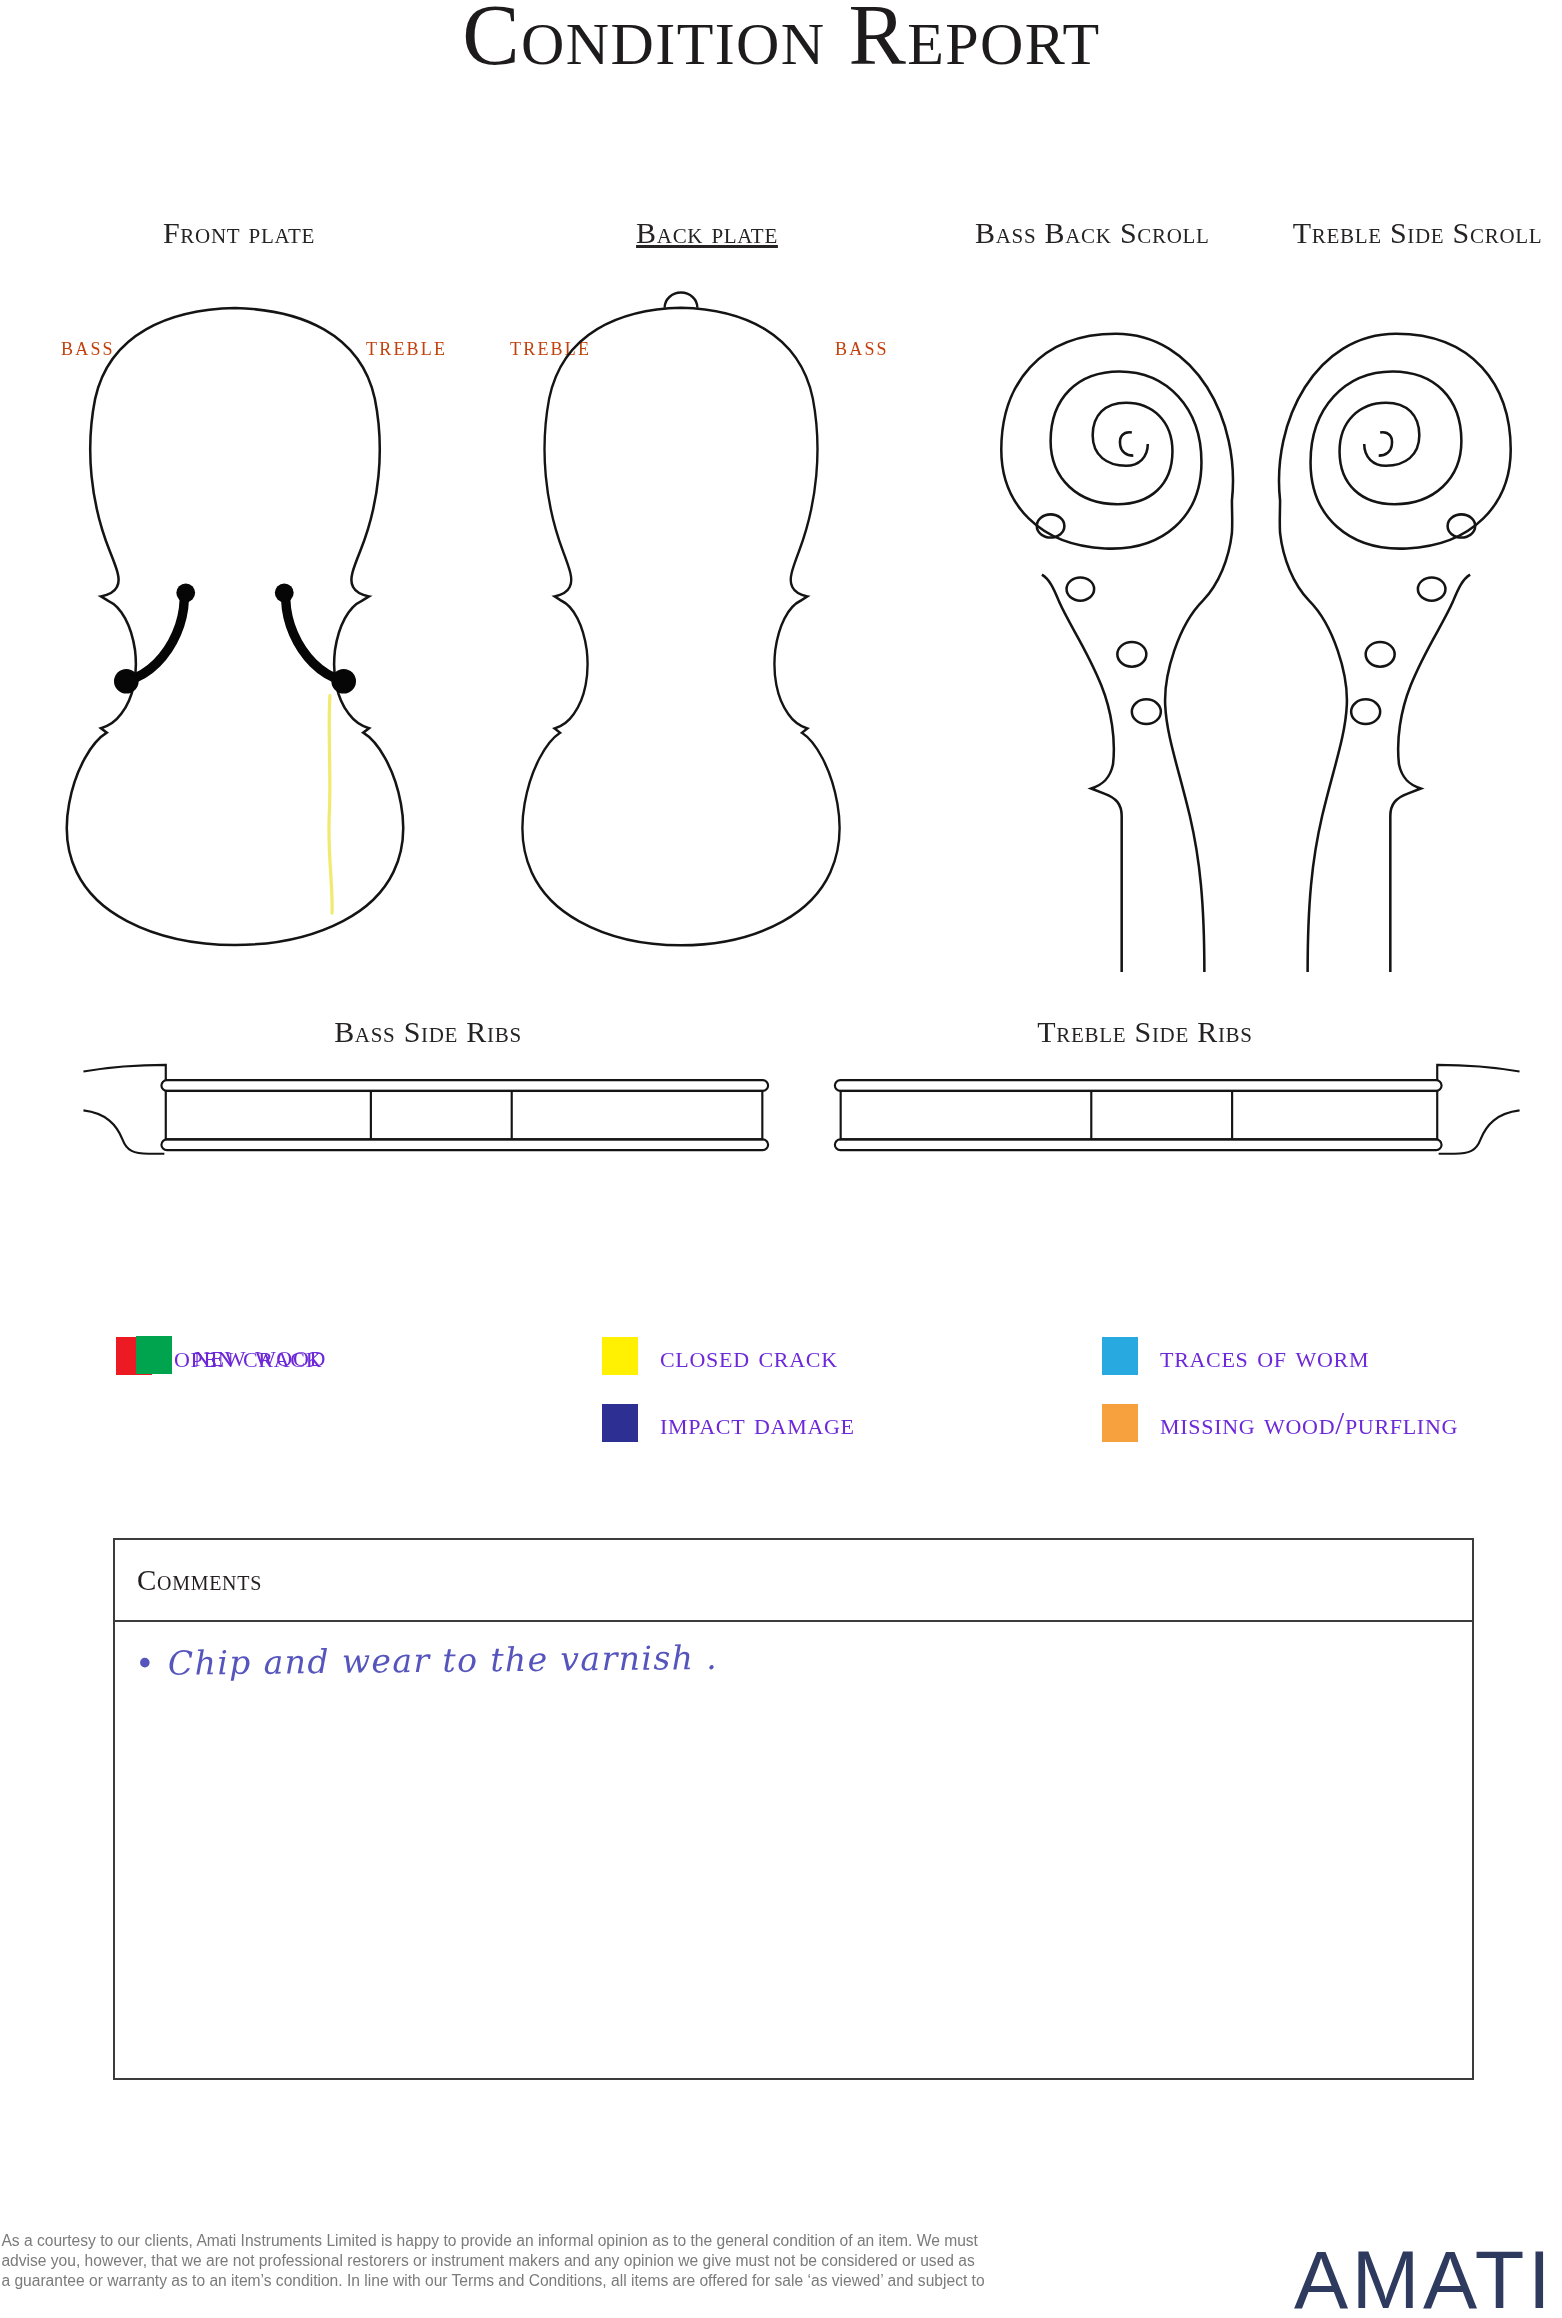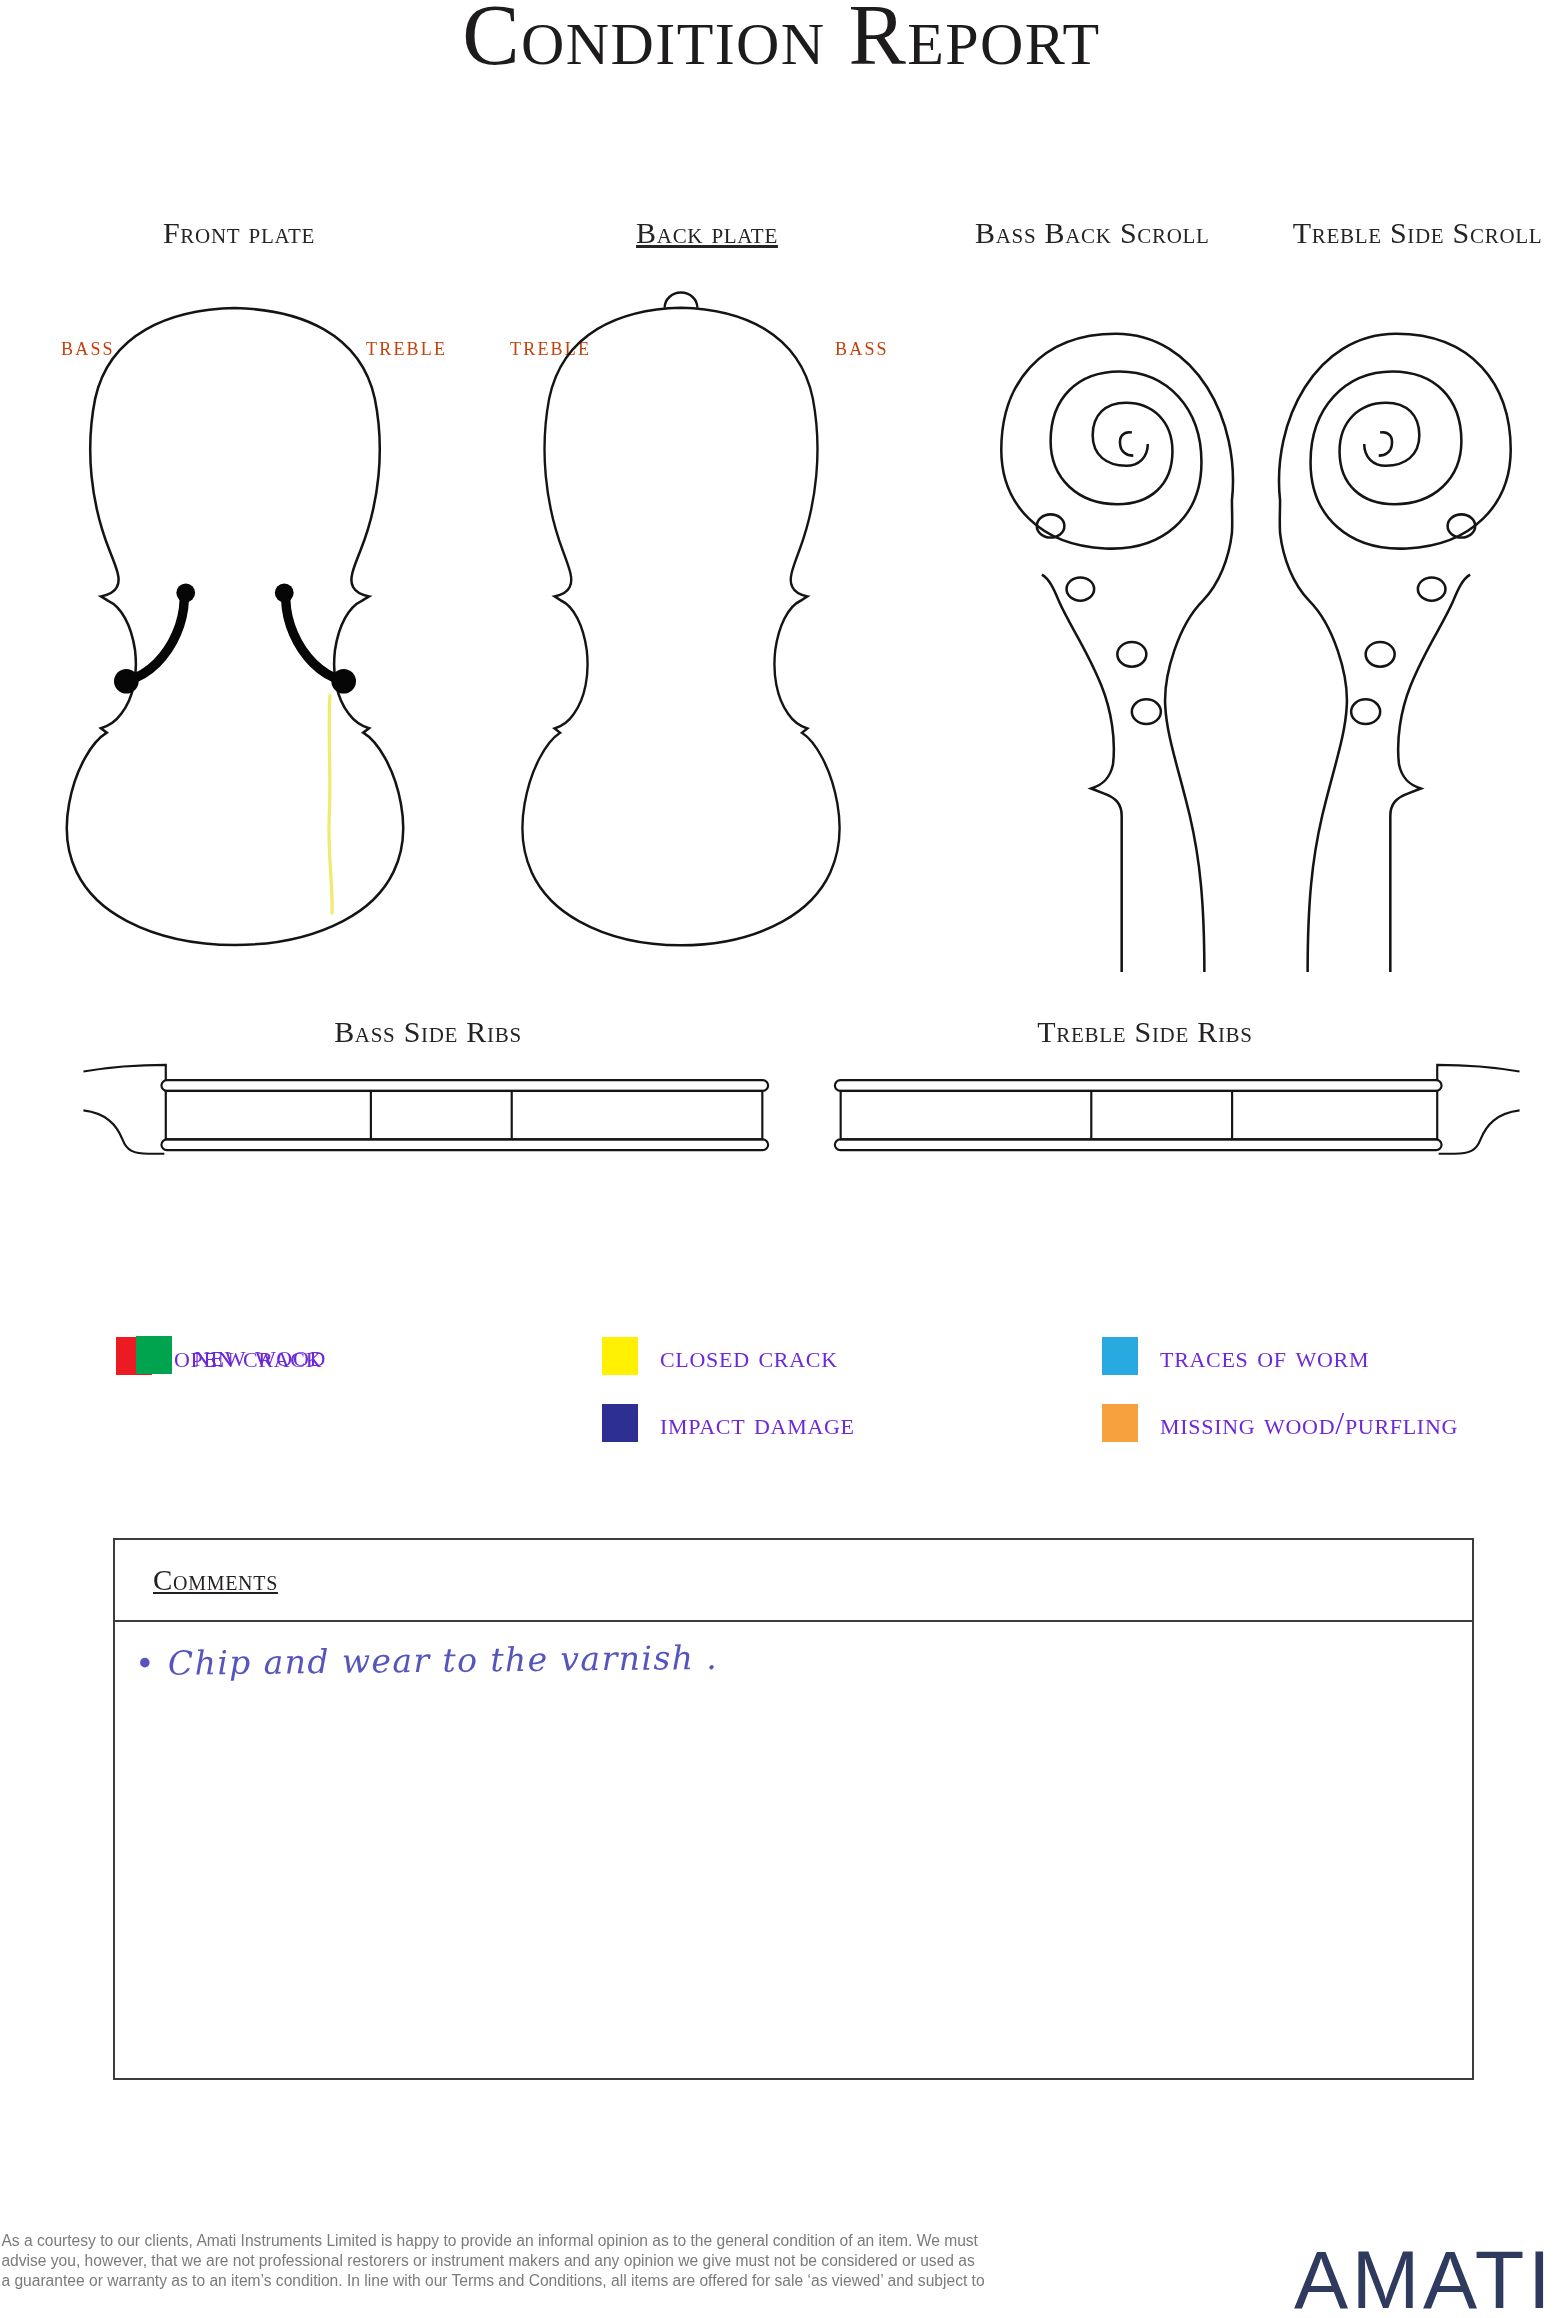--- a/index.html
+++ b/index.html
@@ -10,21 +10,21 @@
               font-size:86px;line-height:83px;letter-spacing:1.4px;color:#1d1b1c;}
   .sec-title{font-variant:small-caps;font-size:30px;line-height:33px;letter-spacing:0.7px;
              text-align:center;color:#262324;white-space:nowrap;}
   .side-label{font-size:18px;letter-spacing:2.2px;color:#c2410c;white-space:nowrap;}
   .legend-row{display:flex;align-items:center;gap:22px;}
   .swatch{width:36px;height:38px;display:inline-block;}
   .legend-label{font-variant:small-caps;font-size:32px;letter-spacing:0.7px;color:#6d28d9;white-space:nowrap;}
   .comments-box{left:113px;top:1538px;width:1361px;height:542px;border:2.2px solid #3c3c3c;
                 box-sizing:border-box;background:#fff;}
   .comments-header{height:80px;border-bottom:2.2px solid #3c3c3c;display:flex;align-items:center;
-                   padding-left:38px;font-variant:small-caps;font-size:29px;letter-spacing:0.7px;text-decoration:underline;}
+                   padding-left:22px;font-variant:small-caps;font-size:29px;letter-spacing:0.7px;}
   .comments-entry{margin:22px 0 0 20px;font-size:33px;font-style:italic;letter-spacing:1.4px;
                   color:#5555bd;transform:rotate(-0.6deg);transform-origin:left top;
                   font-family:"DejaVu Serif",serif;}
   .footer-text{left:1.4px;top:2231px;width:1087px;font-family:"Liberation Sans","DejaVu Sans",sans-serif;
                font-size:15.6px;line-height:20px;color:#7b7b7b;}
   svg{display:block;overflow:visible;}
   .outline{stroke:#141414;stroke-width:3.5;fill:none;}
   .outline-thin{stroke:#141414;stroke-width:3;fill:none;}
   .fhole{fill:#060606;}
   .fhole-stem{stroke:#060606;stroke-width:13;fill:none;stroke-linecap:round;}

